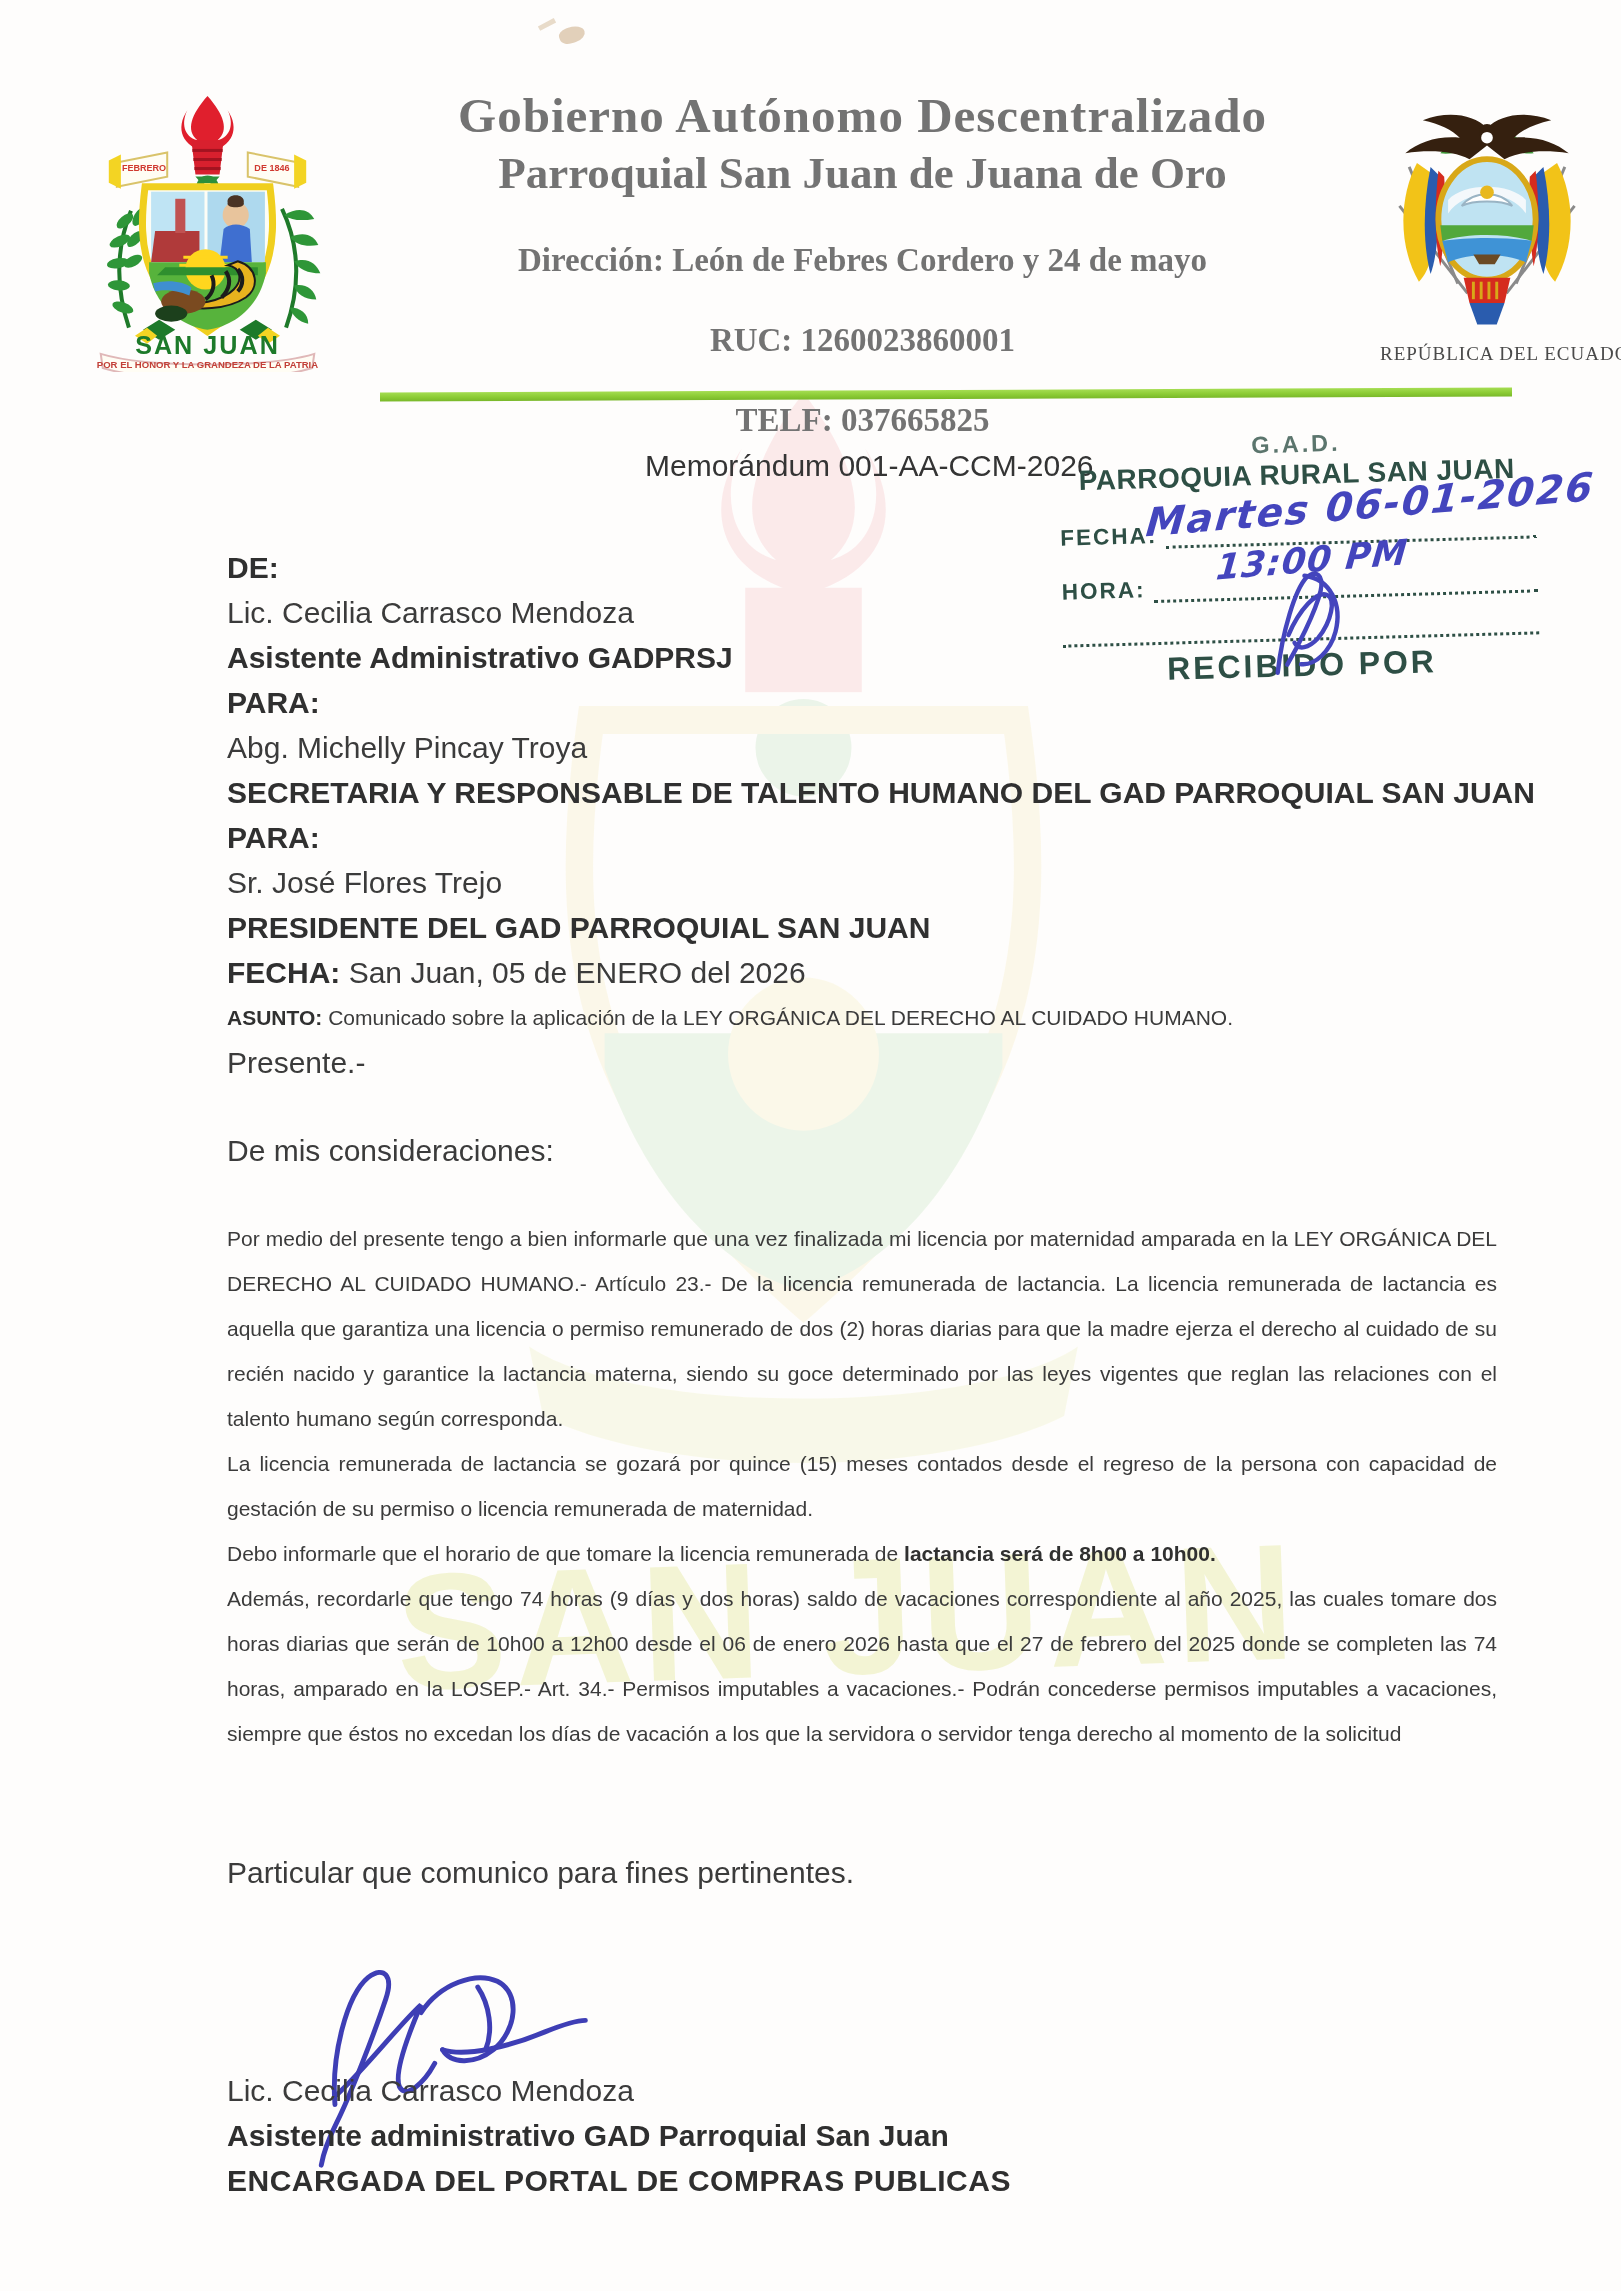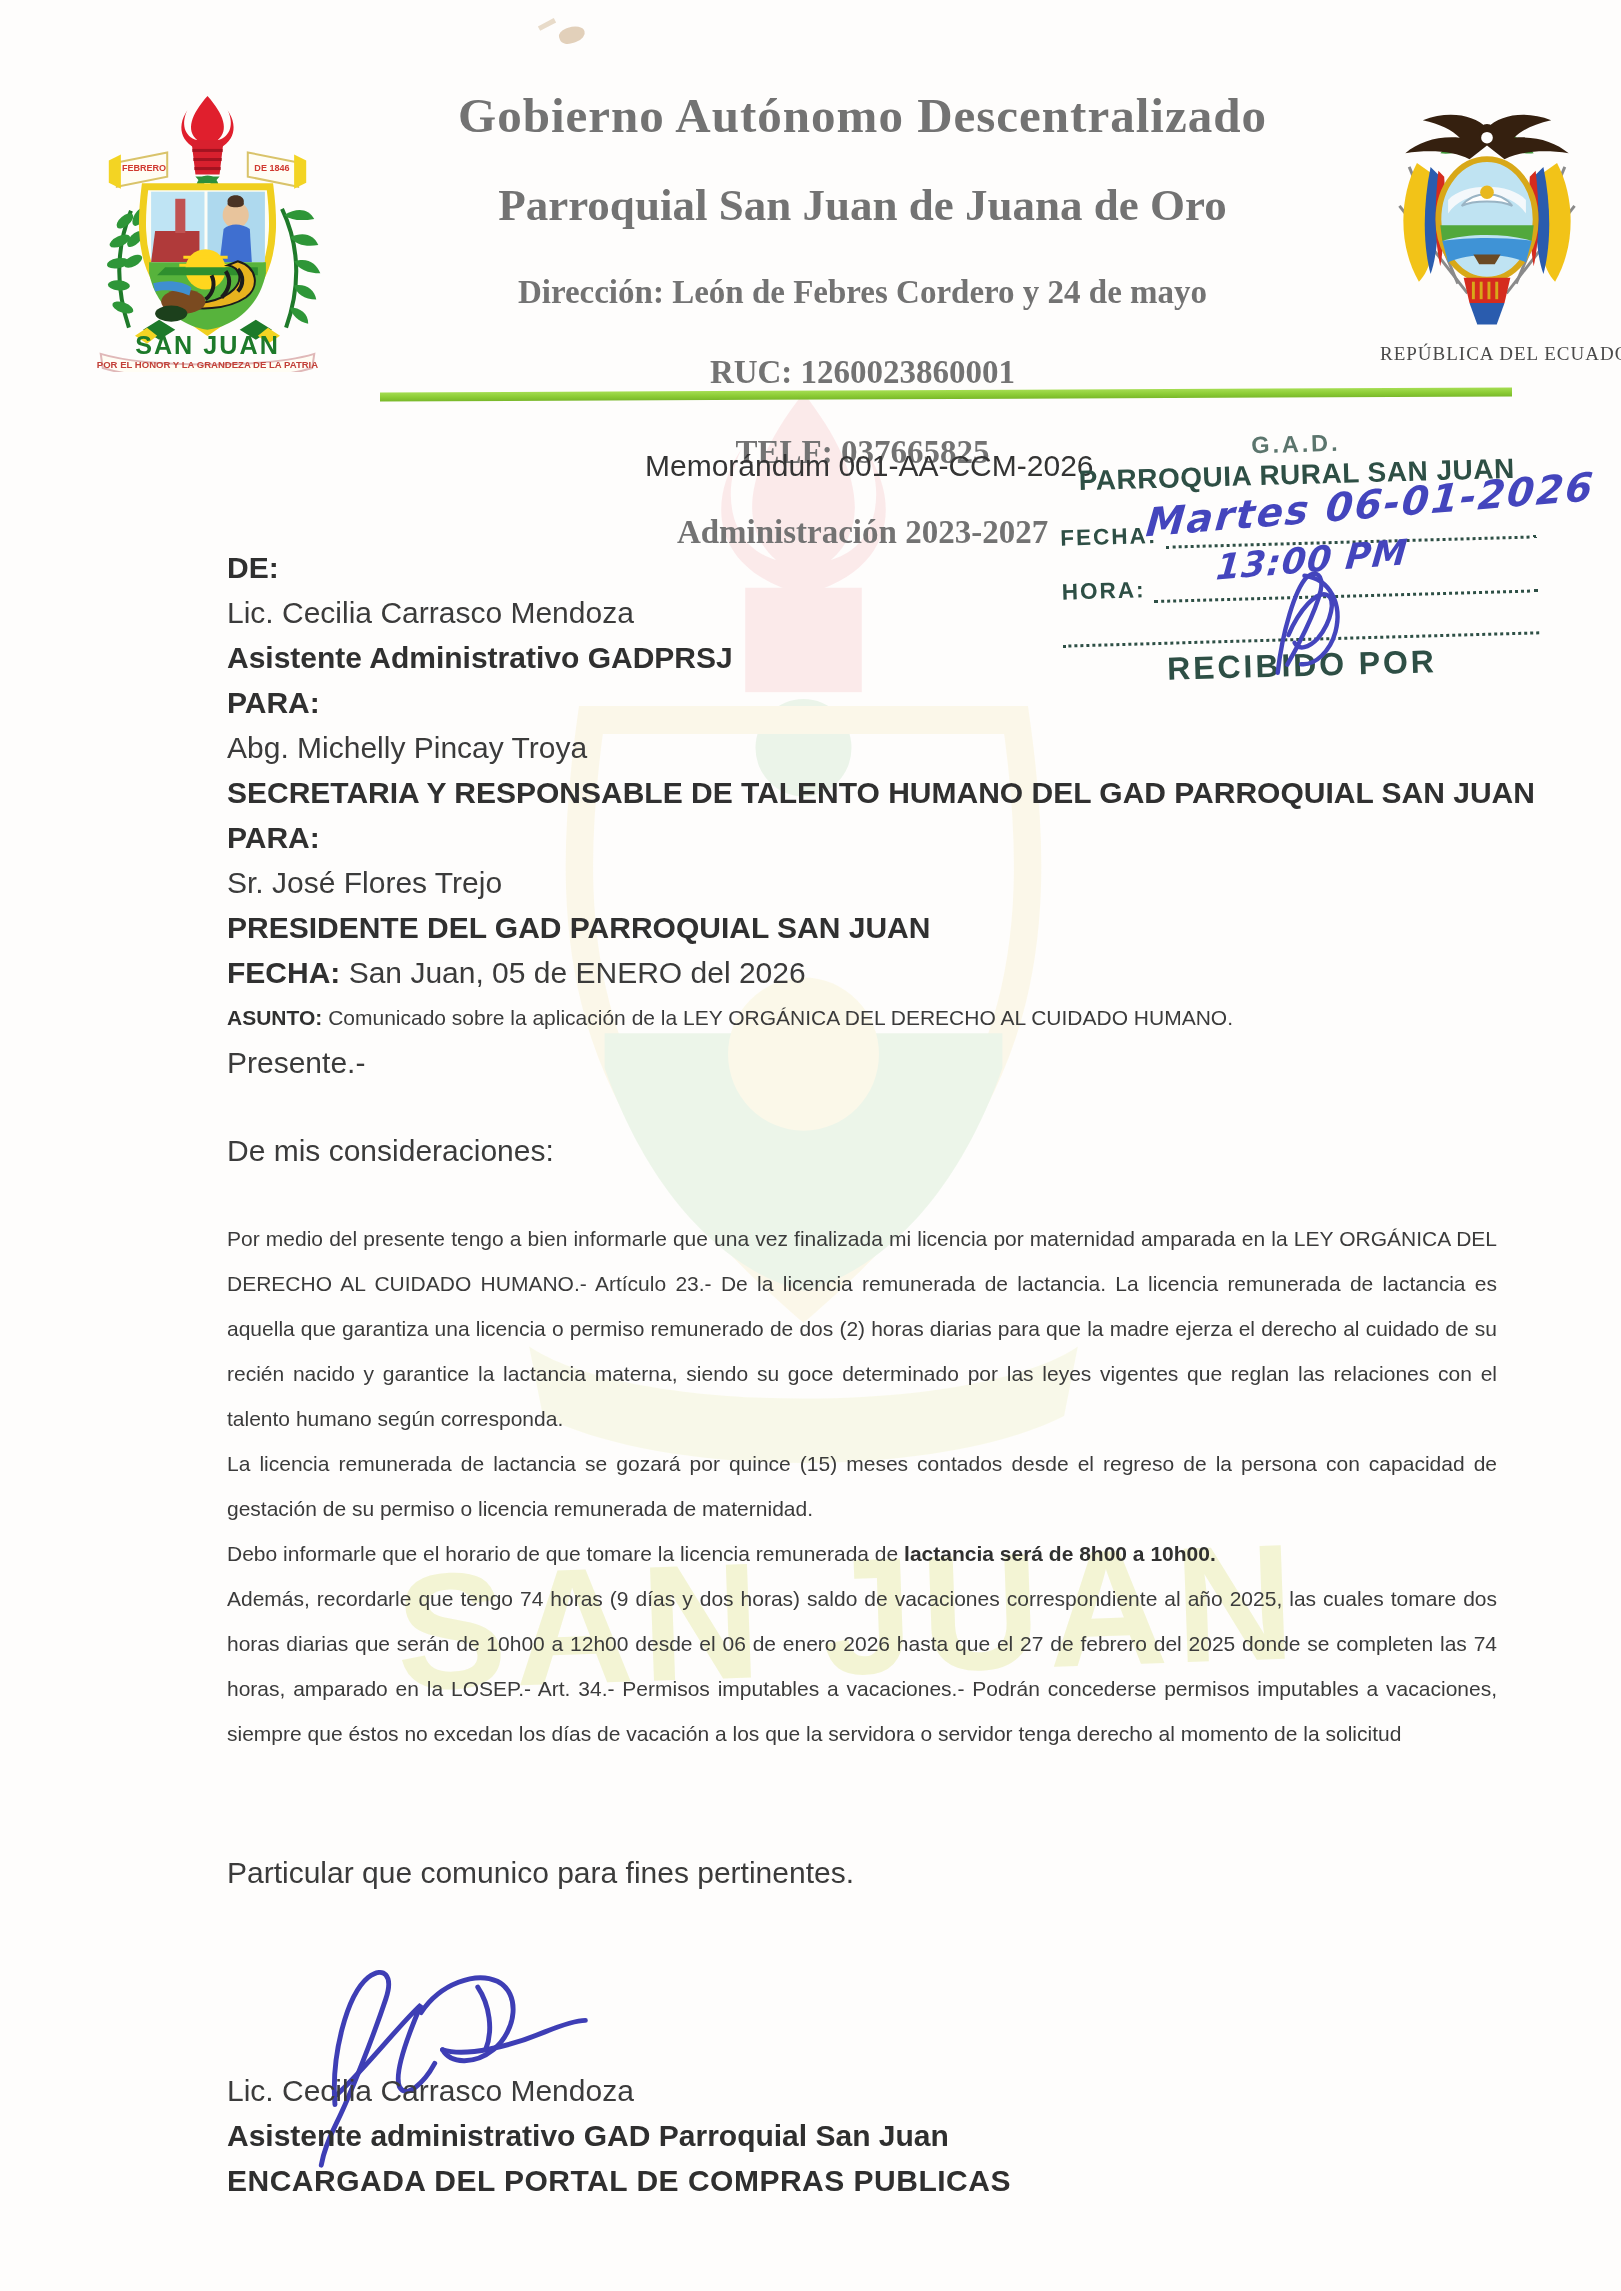--- a/index.html
+++ b/index.html
@@ -14,21 +14,21 @@
   }
   
   .crest-left{position:absolute;left:86px;top:90px;width:243px;height:282px;}
   .seal-right{position:absolute;left:1380px;top:98px;width:214px;height:263px;text-align:center;}
   .seal-caption{font-family:"Liberation Serif", serif;font-size:19px;letter-spacing:1px;color:#4a4a4a;margin-top:2px;white-space:nowrap;}
   .header-center{
     position:absolute;left:333px;top:86px;width:1059px;
     text-align:center;font-family:"Liberation Serif", serif;font-weight:bold;color:#737373;
   }
   .ht1{font-size:49px;line-height:59px;letter-spacing:1px;}
-  .ht2{font-size:45px;line-height:57px;margin-top:32px;}
+  .ht2{font-size:45px;line-height:57px;}
   .ht3{font-size:33px;line-height:44px;margin-top:36px;}
   .green-rule{
     position:absolute;left:380px;top:390px;width:1132px;height:8.8px;
     background:linear-gradient(#a5dd52,#8ccc35 55%,#79b82a);
     transform:rotate(-0.25deg);
   }
   .speck{position:absolute;left:559px;top:27.4px;width:25.5px;height:15.7px;background:#c09a6a;opacity:.45;border-radius:40% 60% 50% 50%;transform:rotate(-20deg);}
   .speck2{position:absolute;left:538px;top:21.6px;width:17.6px;height:4.9px;background:#c7a87e;opacity:.4;transform:rotate(-28deg);}
 
   
@@ -173,21 +173,20 @@
     <path d="M14,262 C60,276 180,276 226,262 L224,276 C180,290 60,290 16,276 Z" fill="#fffdf4" stroke="#e0b8b8" stroke-width="2"></path>
     <text x="120" y="276" font-size="9.5" font-weight="bold" fill="#c24038" text-anchor="middle">POR EL HONOR Y LA GRANDEZA DE LA PATRIA</text>
   </svg>
 
   <div class="header-center">
     <div class="ht1">Gobierno Autónomo Descentralizado</div>
     <div class="ht2">Parroquial San Juan de Juana de Oro</div>
     <div class="ht3">Dirección: León de Febres Cordero y 24 de mayo</div>
     <div class="ht3">RUC: 1260023860001</div>
     <div class="ht3">TELF: 037665825</div>
-    <div class="ht3">Administración 2023-2027</div>
   </div>
   <div class="green-rule"></div>
 
   <div class="seal-right">
     <svg width="214" height="239" viewBox="0 0 220 244" aria-hidden="false">
 
       <g stroke="#8a8a8a" stroke-width="3">
         <line x1="30" y1="70" x2="80" y2="190"></line>
           <line x1="190" y1="70" x2="140" y2="190"></line>
         <line x1="20" y1="110" x2="90" y2="200"></line>

